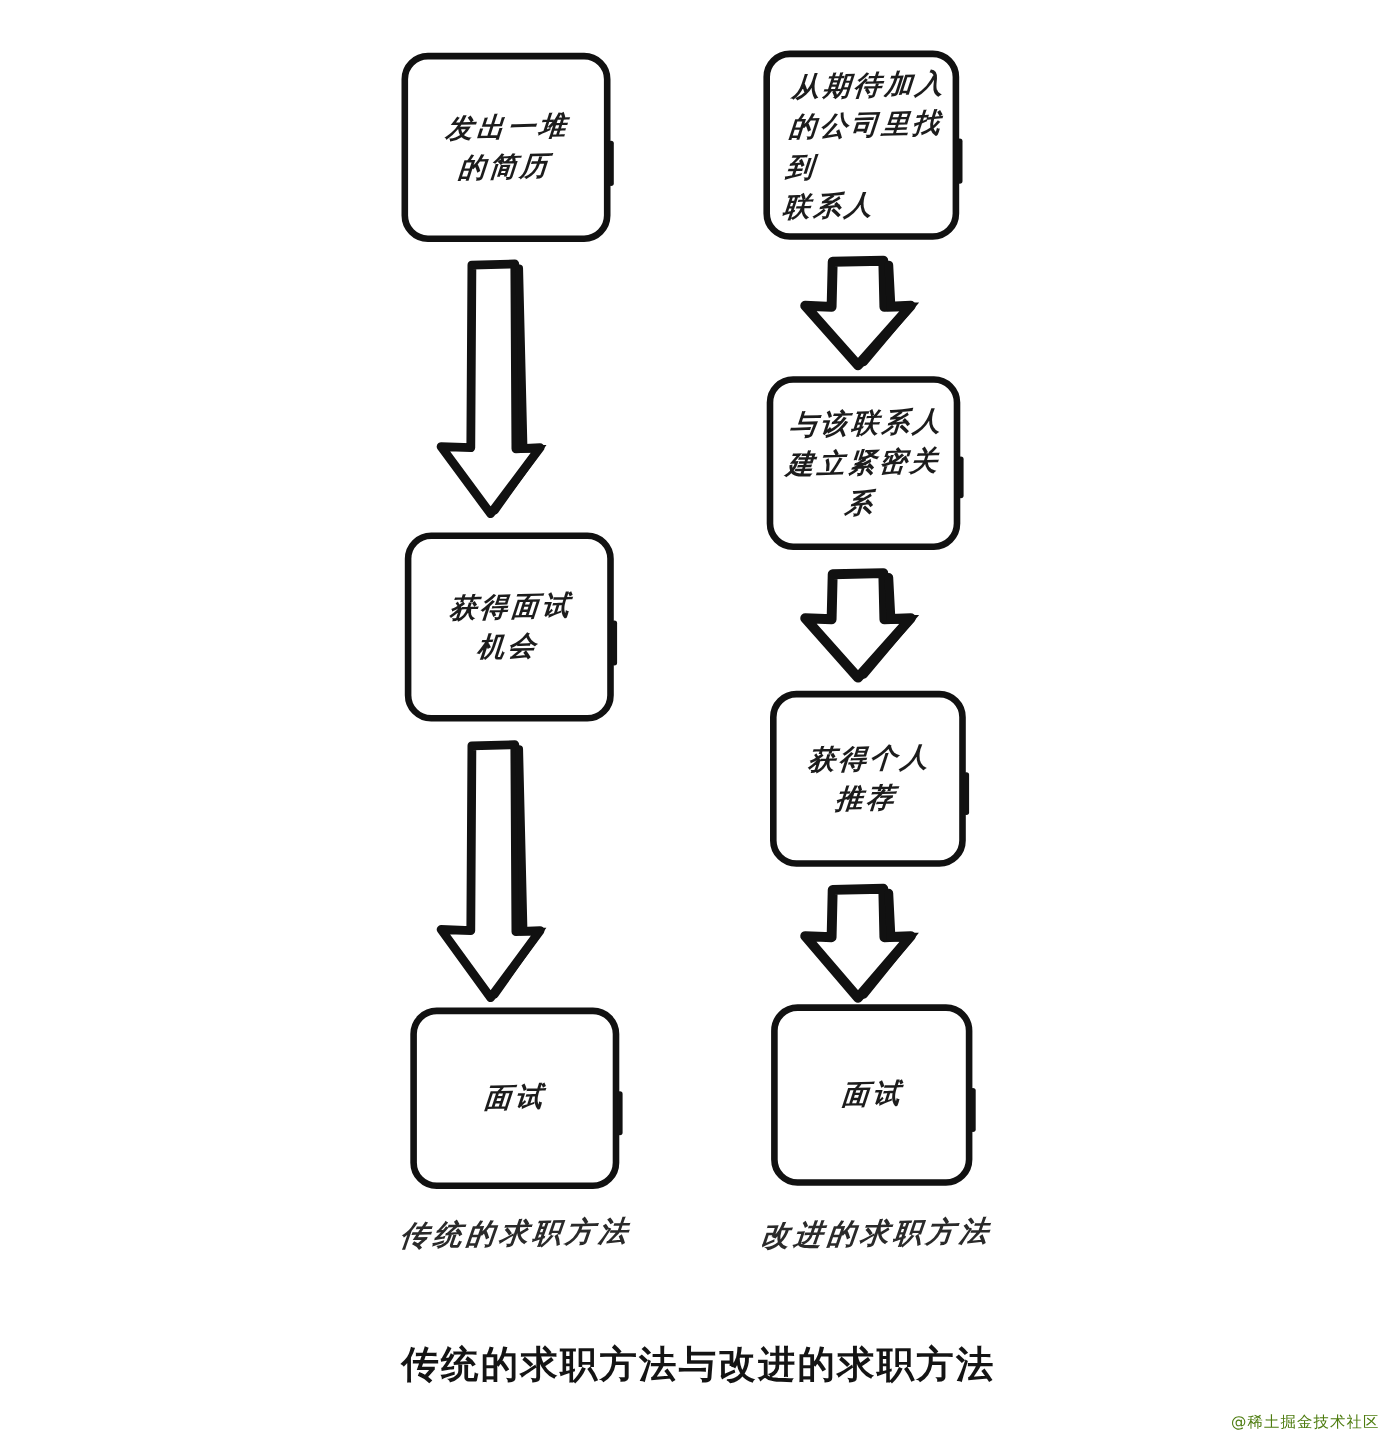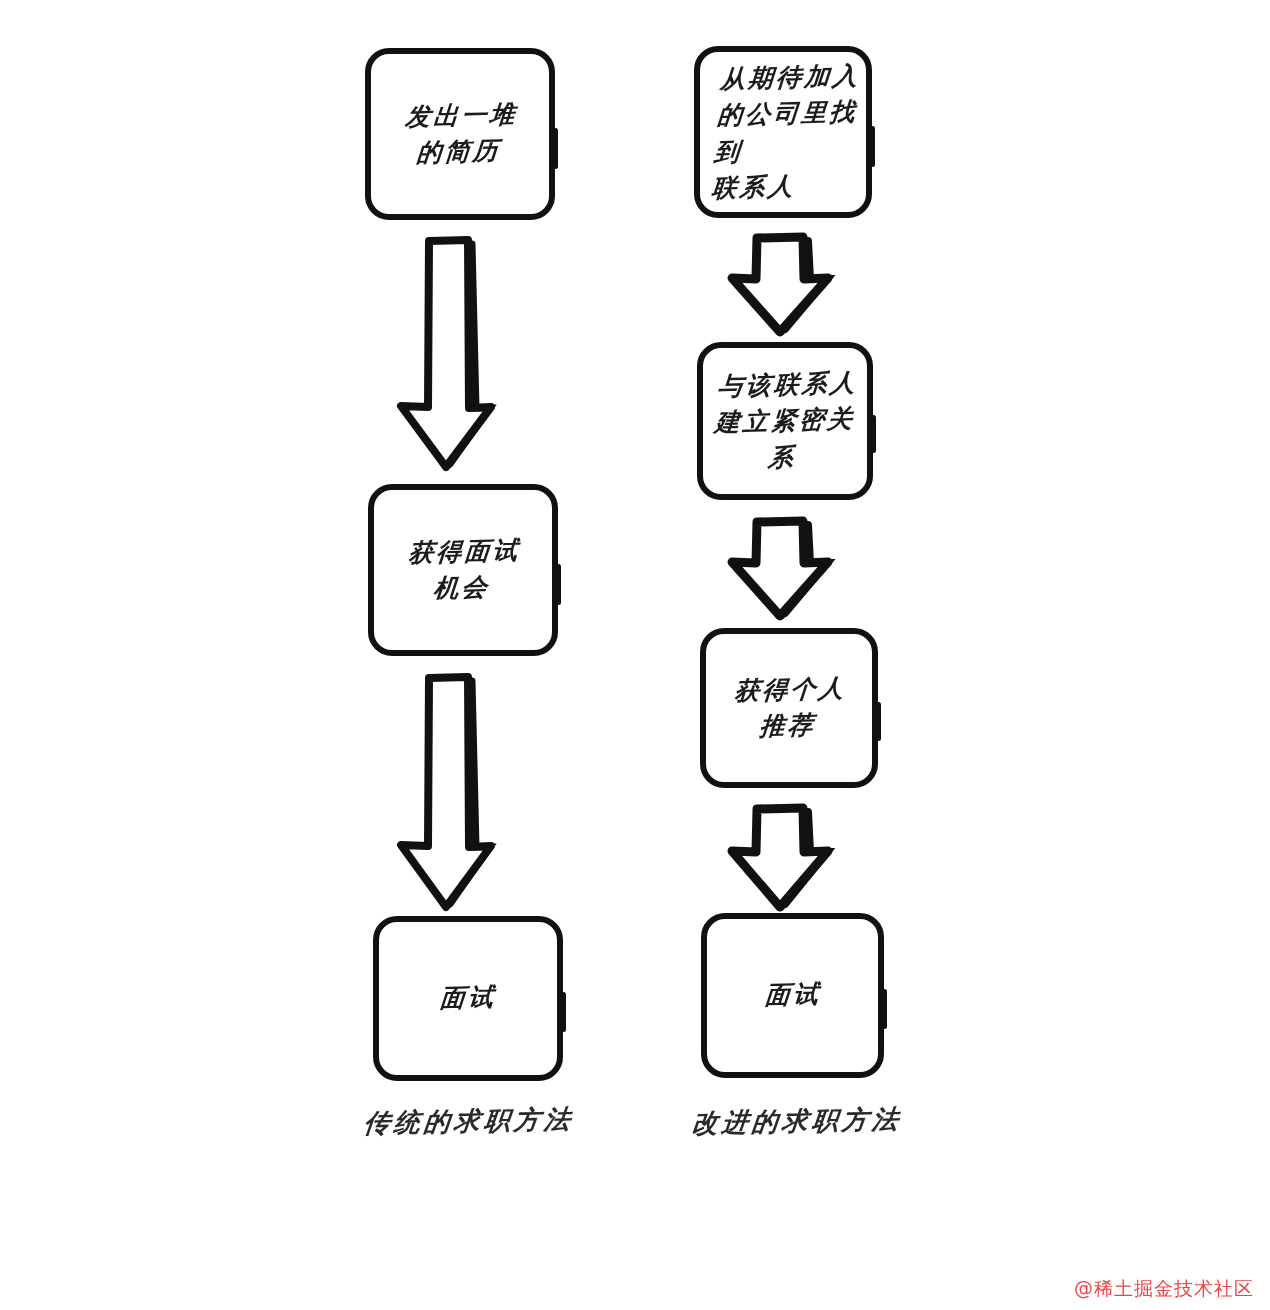--- a/index.html
+++ b/index.html
@@ -92,22 +92,22 @@
     letter-spacing: 2px;
     color: #141414;
   }
 
   
   #watermark {
     position: absolute;
     right: 16px;
     bottom: 8px;
     font-family: "DejaVu Sans", sans-serif;
-    font-size: 19px;
-    color: #ef4444;
+    font-size: 14px;
+    color: #4d7c0f;
     letter-spacing: 1px;
     white-space: nowrap;
   }
 </style>
 </head>
 <body>
 
 <div id="canvas">
 
   <div class="node" style="left:365px; top:48px; width:190px; height:172px;">
@@ -176,16 +176,17 @@
       <path d="M80 6 L82 46 L99 46 L57 98" fill="none" stroke="#111111" stroke-width="8" stroke-linecap="round"></path>
     </svg>
   </div>
 
   <div class="node" style="left:701px; top:913px; width:183px; height:165px;">
     <span class="node-text t-big">面试</span>
   </div>
 
   <div class="col-caption" style="left:692px; top:1104px;">改进的求职方法</div>
 
+  <div id="figure-caption">传统的求职方法与改进的求职方法</div>
 
   <div id="watermark">@稀土掘金技术社区</div>
 
 </div>
 
 </body></html>

